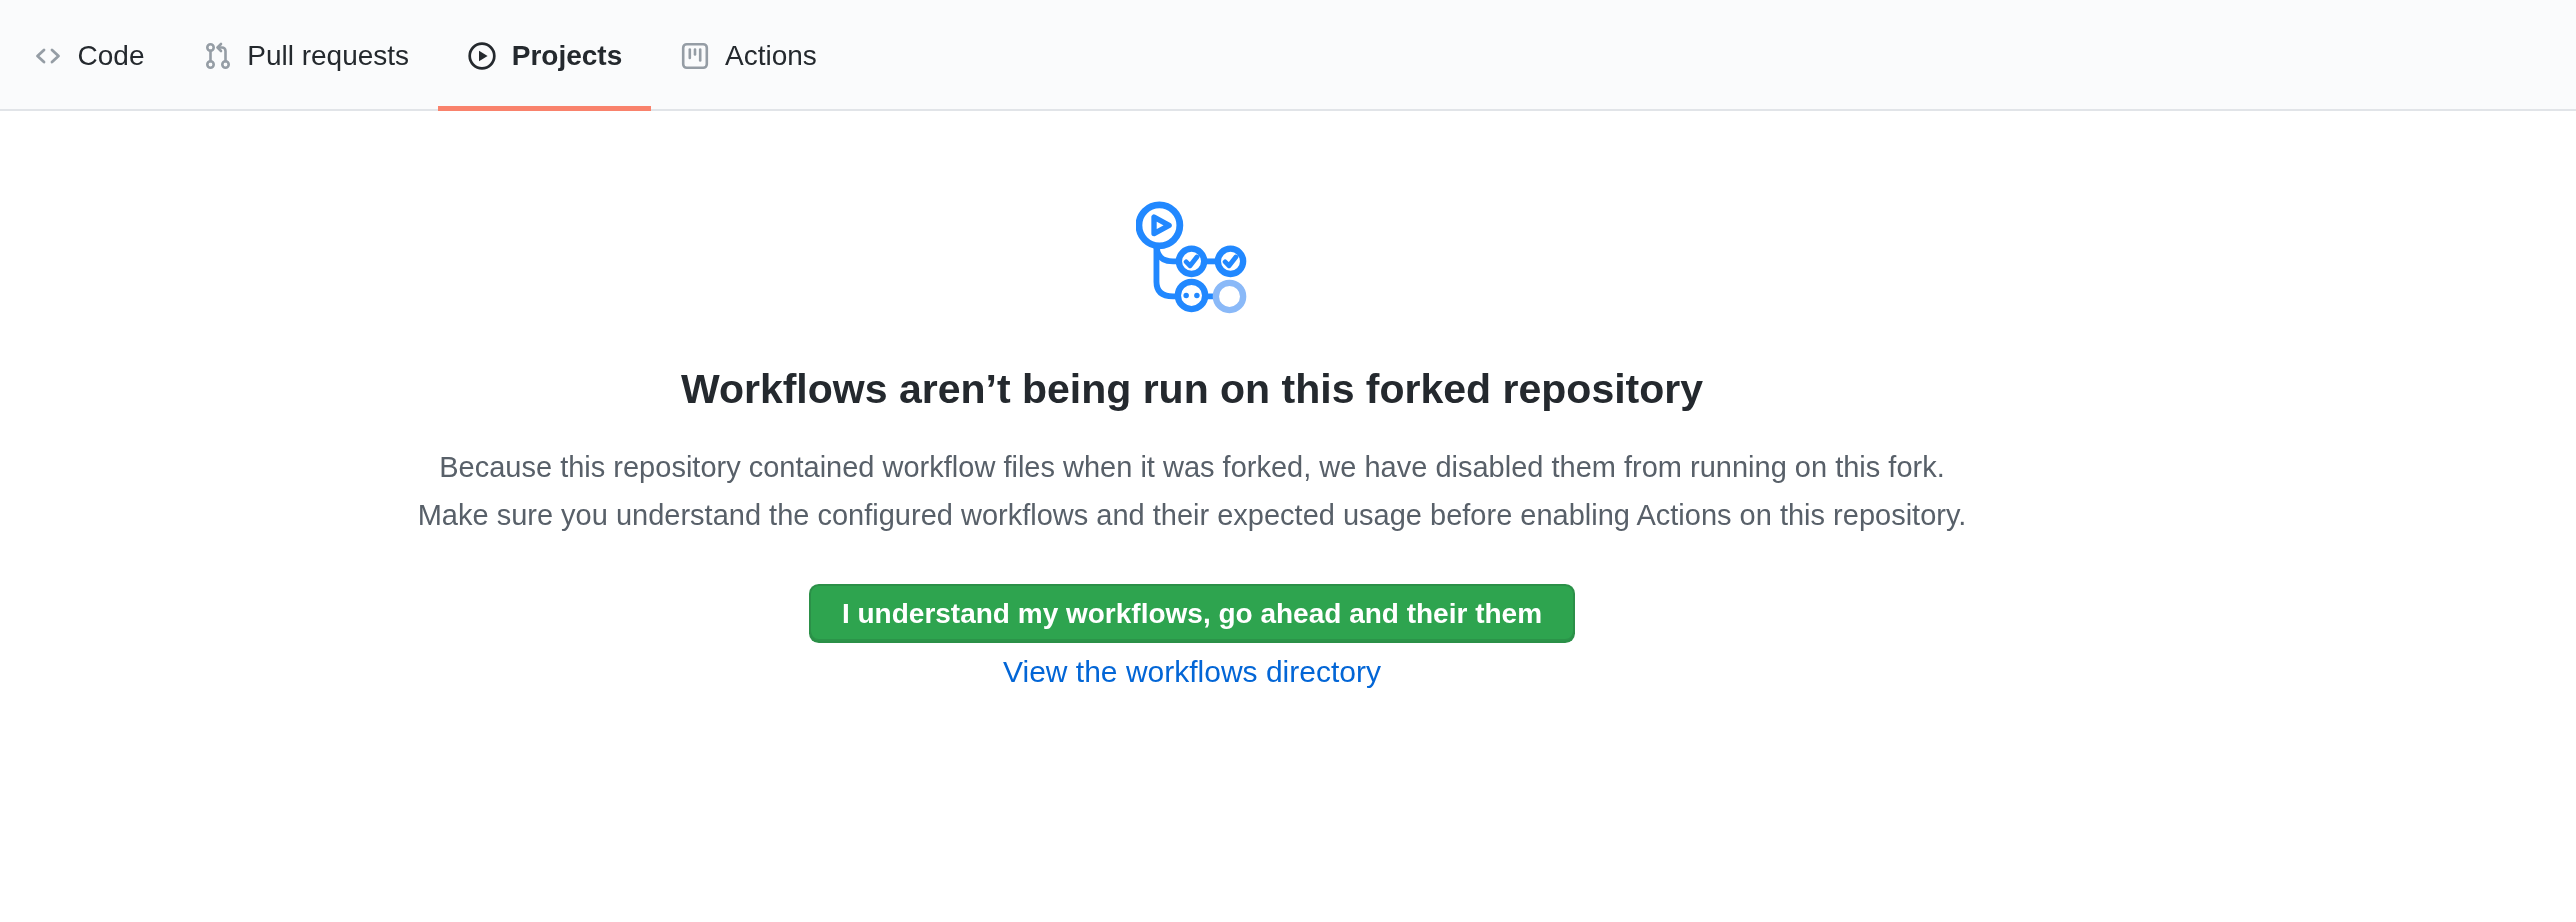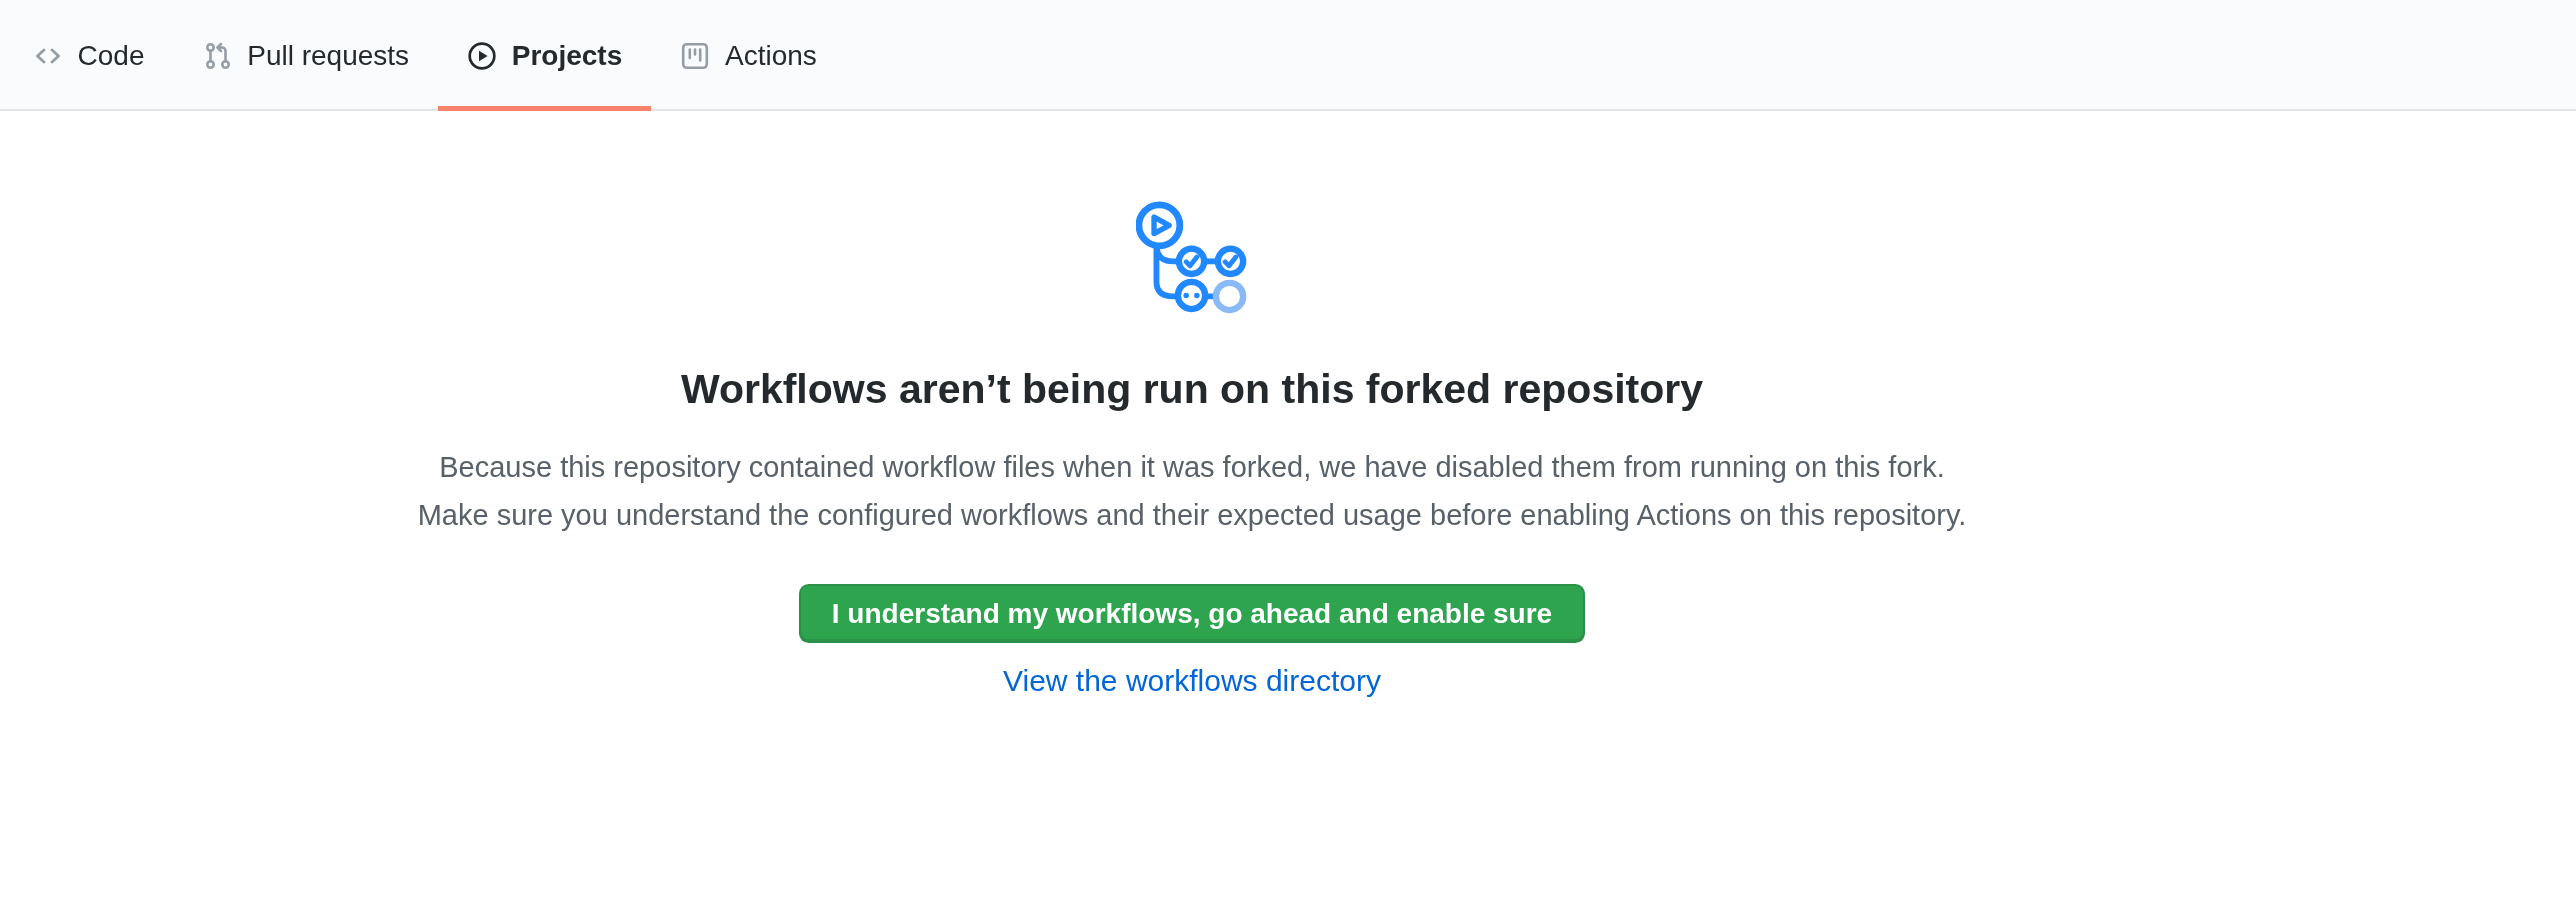--- a/index.html
+++ b/index.html
@@ -50,21 +50,21 @@
   }
   .bs-button{
     margin-top:45px;height:59px;padding:0 31px;
     font-size:28px;font-weight:700;color:#ffffff;
     font-family:"Liberation Sans", sans-serif;
     background:var(--button-green);
     border:2px solid rgba(27,31,35,0.15);border-radius:9.8px;
     box-shadow:inset 0 -2px 0 rgba(27,31,35,0.12);
     cursor:pointer;
   }
-  .bs-linkrow{margin-top:21px;}
+  .bs-linkrow{margin-top:12px;}
   .bs-link{
     font-size:30px;color:var(--link-blue);text-decoration:none;cursor:pointer;
   }
 </style>
 </head>
 <body>
 
 <nav class="tabbar">
 
   <div class="tab">
@@ -139,21 +139,21 @@
         <circle cx="62.5" cy="99" r="2.8" fill="var(--icon-blue)"></circle>
 
         <line x1="74.5" y1="100" x2="78.5" y2="100" stroke="var(--icon-blue)" stroke-width="6" stroke-linecap="round"></line>
         <circle cx="96" cy="100" r="14" stroke="var(--icon-blue-light)" stroke-width="6.5"></circle>
       </svg>
 
       <h2 class="bs-heading">Workflows aren’t being run on this forked repository</h2>
 
       <p class="bs-desc">Because this repository contained workflow files when it was forked, we have disabled them from running on this fork. Make sure you understand the configured workflows and their expected usage before enabling Actions on this repository.</p>
 
-      <button class="bs-button">I understand my workflows, go ahead and enable sure</button>
+      <button class="bs-button">I understand my workflows, go ahead and their them</button>
 
       <div class="bs-linkrow">
         <a class="bs-link">View the workflows directory</a>
       </div>
 
     </div>
   </div>
 </main>
 
 

